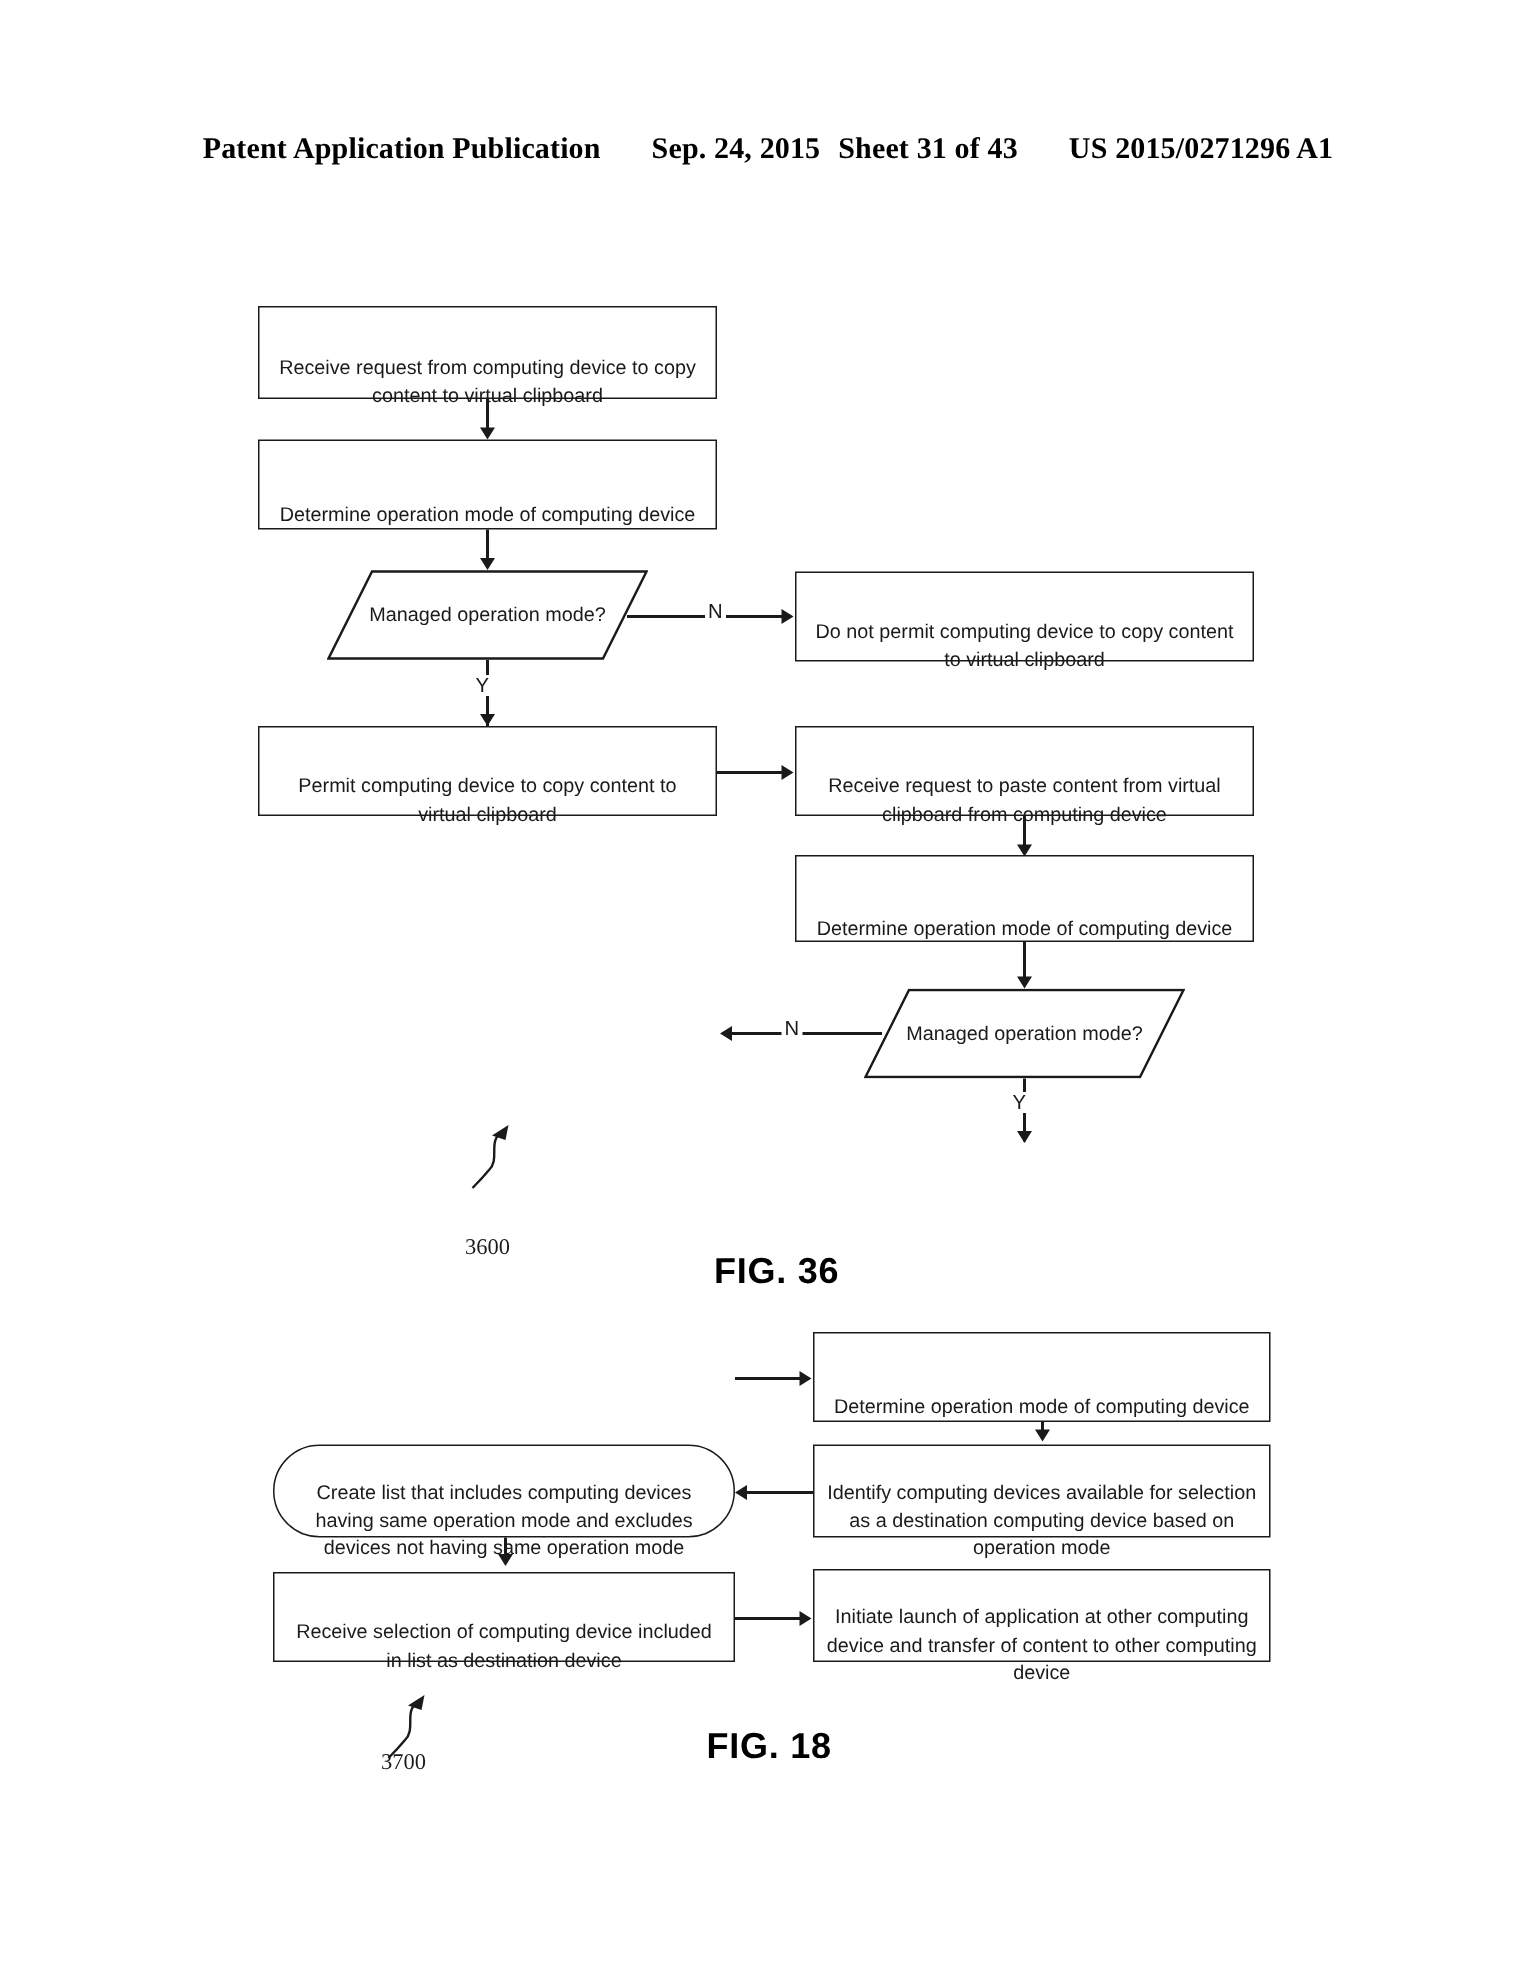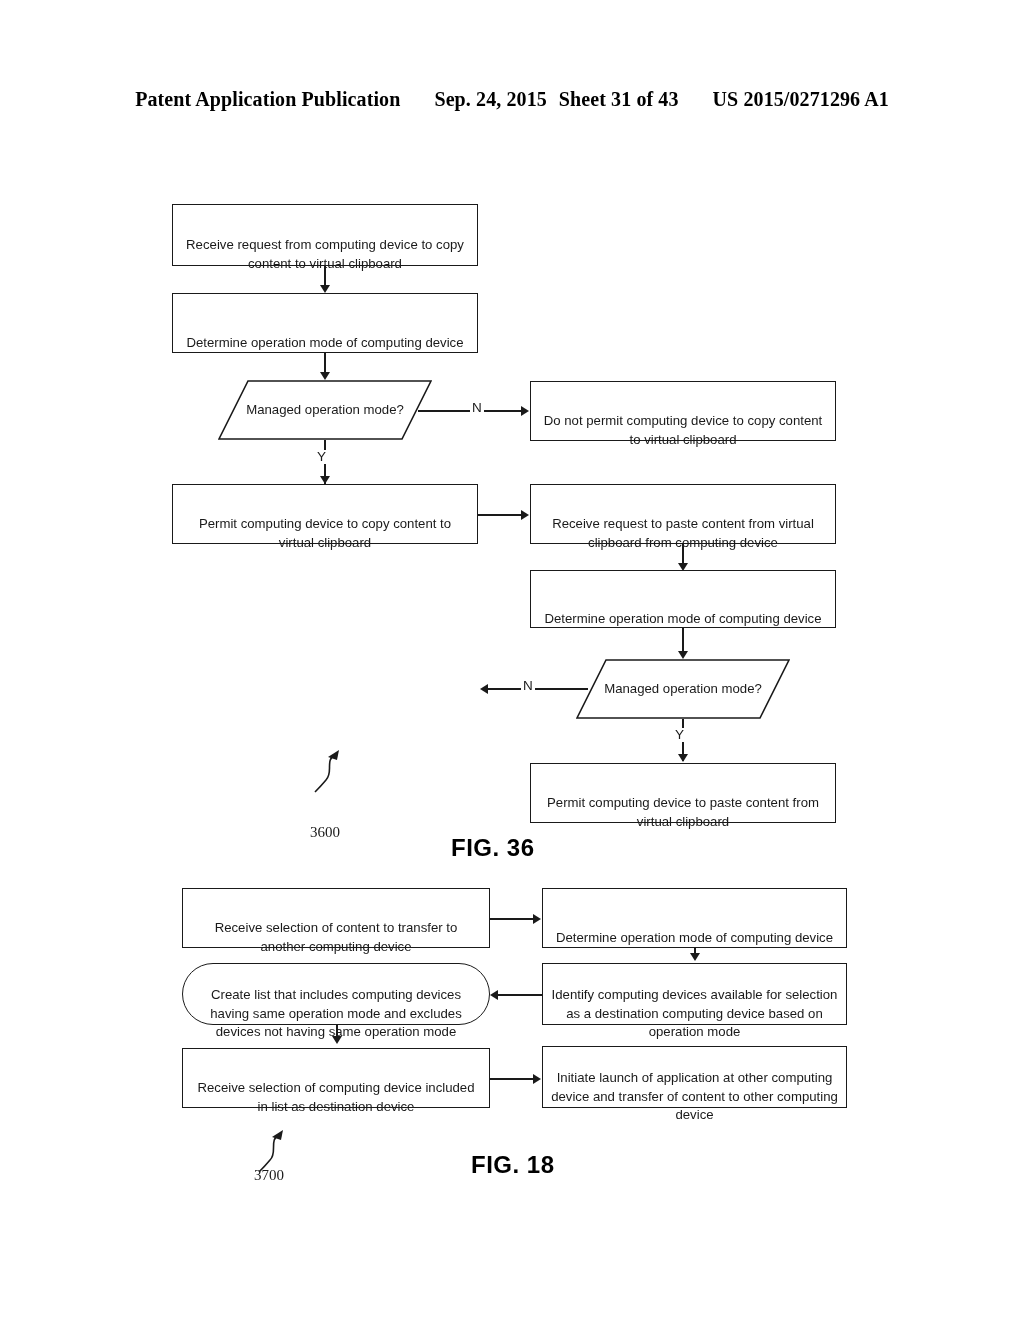--- a/index.html
+++ b/index.html
@@ -216,38 +216,32 @@
 
   <div class="conn h" style="left:488px; top:688px; width:100px;"></div>
   <div class="branch-label" style="left:521px; top:679px;">N</div>
   <div class="arrowhead left" style="left:480px; top:684px;"></div>
 
 
   <div class="conn v" style="left:682px; top:719px; height:42px;"></div>
   <div class="branch-label" style="left:673px; top:728px;">Y</div>
   <div class="arrowhead down" style="left:678px; top:754px;"></div>
 
-  <div class="node" style="left:530px; top:763px; width:306px; height:60px;">
-    <span class="txt">Permit computing device to paste content from virtual clipboard</span>
-  </div>
 
   <svg class="ref-leader" style="left:306px; top:748px; width:40px; height:48px;">
     <path d="M30,6 C18,12 28,24 20,32 C15,38 12,41 9,44" fill="none" stroke="#1a1a1a" stroke-width="1.6"></path>
     <polygon points="33,2 22,9 31,12" fill="#1a1a1a"></polygon>
   </svg>
   <div class="ref-numeral" style="left:310px; top:793px;margin-top:31px;">3600</div>
 
-  <div class="fig-caption" style="left:451px; top:834px;">FIG. 36</div>
+  <div class="fig-caption" style="left:476px; top:834px;">FIG. 36</div>
 </div>
 
 <div class="figure-canvas">
 
-  <div class="node" style="left:182px; top:888px; width:308px; height:60px;">
-    <span class="txt">Receive selection of content to transfer to another computing device</span>
-  </div>
 
   <div class="conn h" style="left:490px; top:918px; width:48px;"></div>
   <div class="arrowhead right" style="left:533px; top:914px;"></div>
 
   <div class="node" style="left:542px; top:888px; width:305px; height:60px;">
     <span class="txt">Determine operation mode of computing device</span>
   </div>
 
   <div class="conn v" style="left:694px; top:948px; height:8px;"></div>
   <div class="arrowhead down" style="left:690px; top:953px;"></div>

